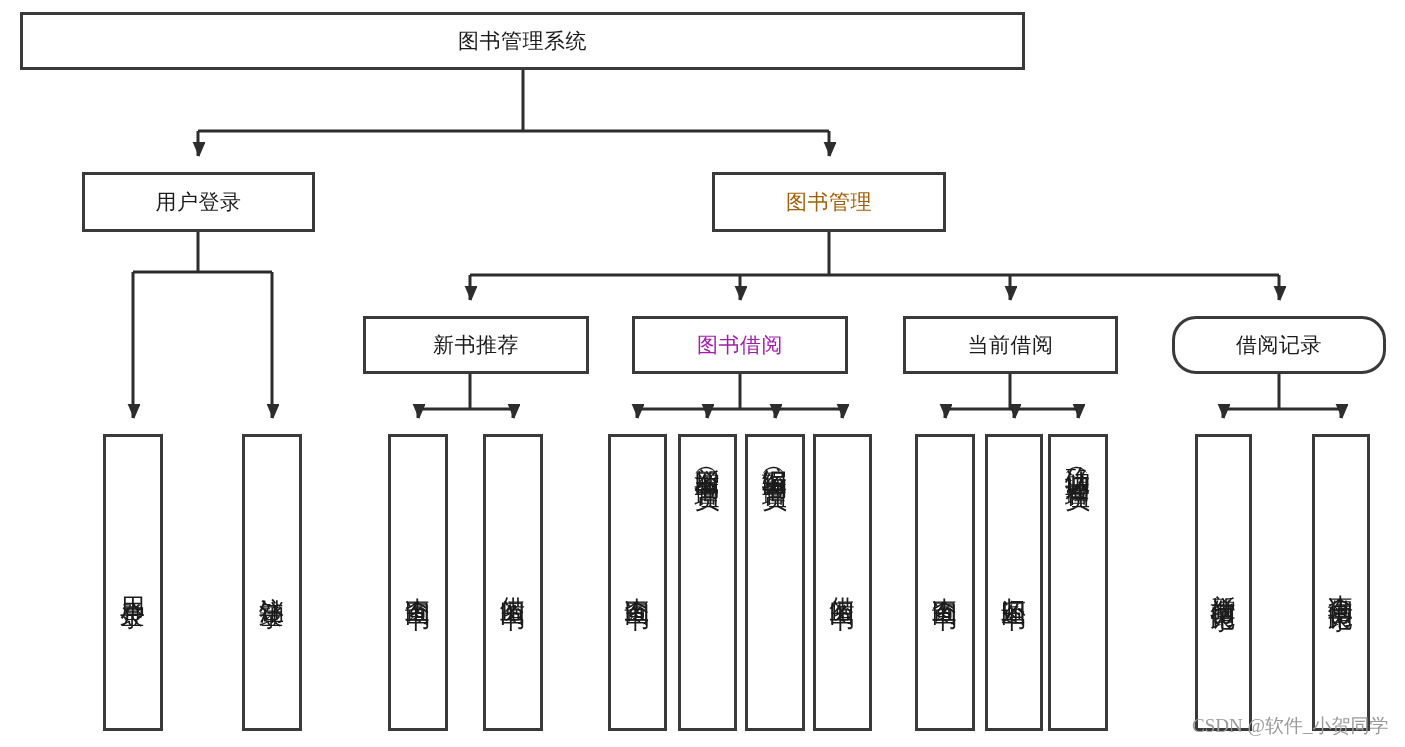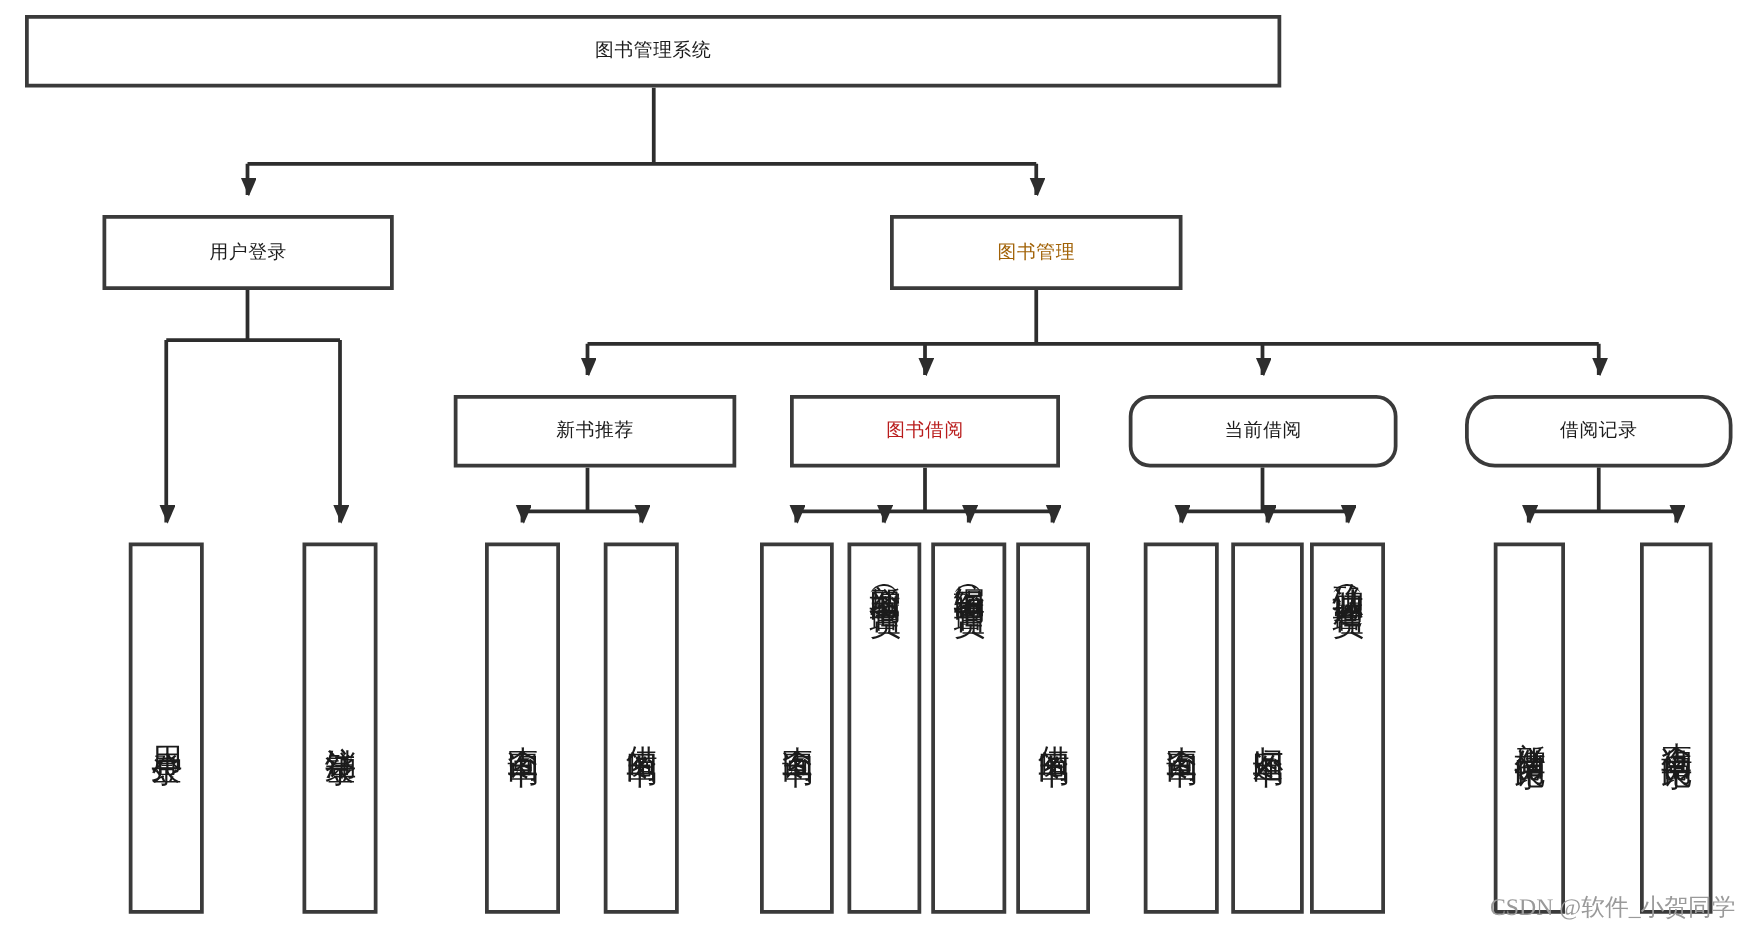--- a/index.html
+++ b/index.html
@@ -30,21 +30,21 @@
     background: #ffffff;
     border: 3px solid #3a3a3a;
     display: flex;
     align-items: center;
     justify-content: center;
     color: #1b1b1b;
     z-index: 2;
   }
   .node.root       { border-width: 3px; }
   .node .lbl-h {
-    font-size: 15px;
+    font-size: 21px;
     line-height: 1.1;
     letter-spacing: 0.5px;
     white-space: nowrap;
   }
   .node.leaf {
     align-items: flex-start;
     justify-content: center;
     padding-top: 10px;
     border-width: 3px;
   }
@@ -141,24 +141,24 @@
   <div class="node lvl2" style="left: 82px; top: 172px; width: 233px; height: 60px; border-color: rgb(58, 58, 58); background: rgb(255, 255, 255); color: rgb(27, 27, 27);">
     <span class="lbl-h">用户登录</span>
   </div>
   <div class="node lvl2" style="left: 712px; top: 172px; width: 234px; height: 60px; border-color: rgb(58, 58, 58); background: rgb(255, 255, 255); color: #a16207;">
     <span class="lbl-h">图书管理</span>
   </div>
 
   <div class="node lvl3" style="left: 363px; top: 316px; width: 226px; height: 58px; border-color: rgb(58, 58, 58); background: rgb(255, 255, 255); color: rgb(27, 27, 27);">
     <span class="lbl-h">新书推荐</span>
   </div>
-  <div class="node lvl3" style="left: 632px; top: 316px; width: 216px; height: 58px; border-color: rgb(58, 58, 58); background: rgb(255, 255, 255); color: #b91c1c;">
+  <div class="node lvl3" style="left: 632px; top: 316px; width: 216px; height: 58px; border-color: rgb(58, 58, 58); background: rgb(255, 255, 255); color: #a21caf;">
     <span class="lbl-h">图书借阅</span>
   </div>
-  <div class="node lvl3" style="left: 903px; top: 316px; width: 215px; height: 58px; border-color: rgb(58, 58, 58); background: rgb(255, 255, 255); color: rgb(27, 27, 27); border-radius: 17px;">
+  <div class="node lvl3" style="left: 903px; top: 316px; width: 215px; height: 58px; border-color: rgb(58, 58, 58); background: rgb(255, 255, 255); color: rgb(27, 27, 27);">
     <span class="lbl-h">当前借阅</span>
   </div>
   <div class="node lvl3" style="left: 1172px; top: 316px; width: 214px; height: 58px; border-color: rgb(58, 58, 58); background: rgb(255, 255, 255); color: rgb(27, 27, 27); border-radius: 24px;">
     <span class="lbl-h">借阅记录</span>
   </div>
 
   <div class="node leaf vcenter" style="left: 103px; top: 434px; width: 60px; height: 297px; border-color: rgb(58, 58, 58); background: rgb(255, 255, 255); color: rgb(27, 27, 27);">
     <span class="lbl-v">用户登录</span>
   </div>
   <div class="node leaf vcenter" style="left: 242px; top: 434px; width: 60px; height: 297px; border-color: rgb(58, 58, 58); background: rgb(255, 255, 255); color: rgb(27, 27, 27);">

